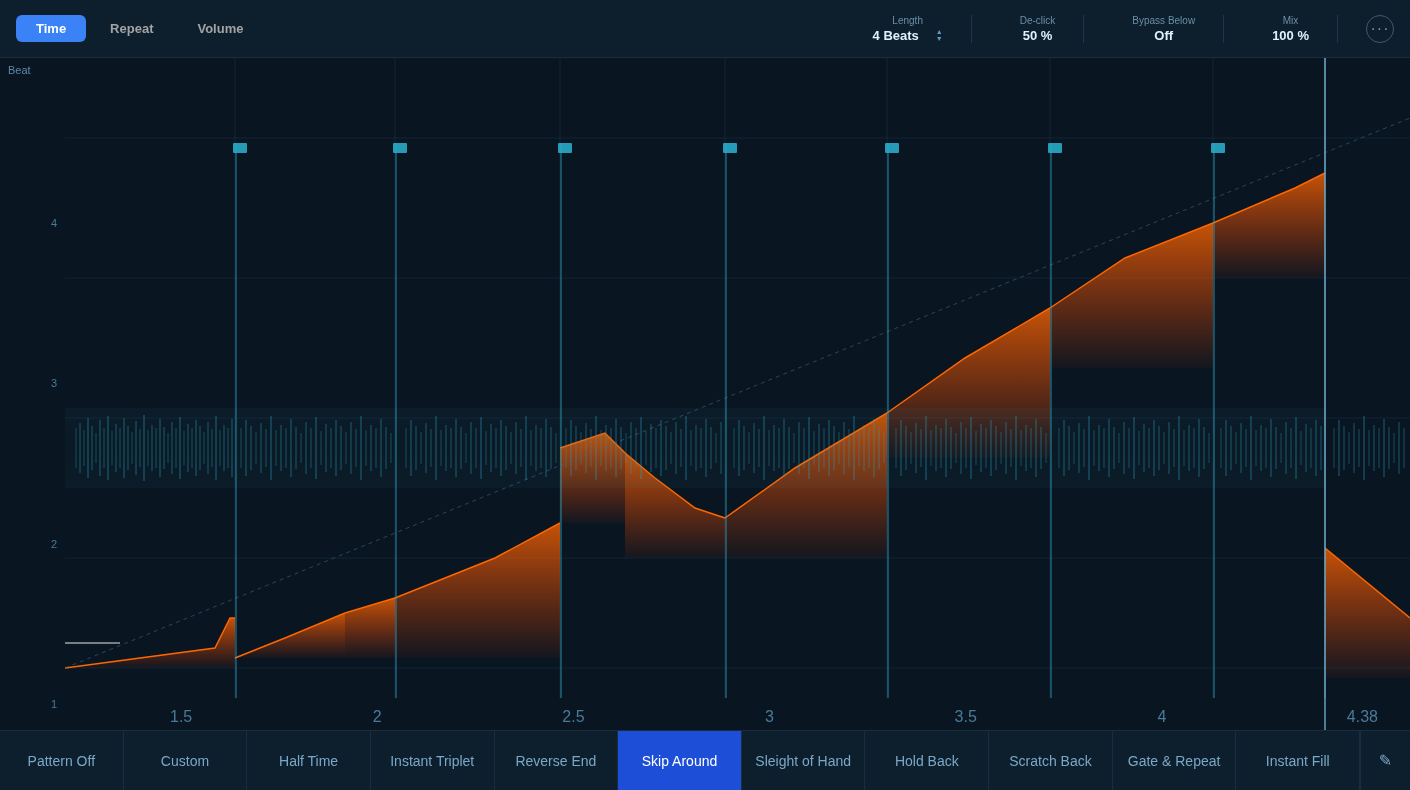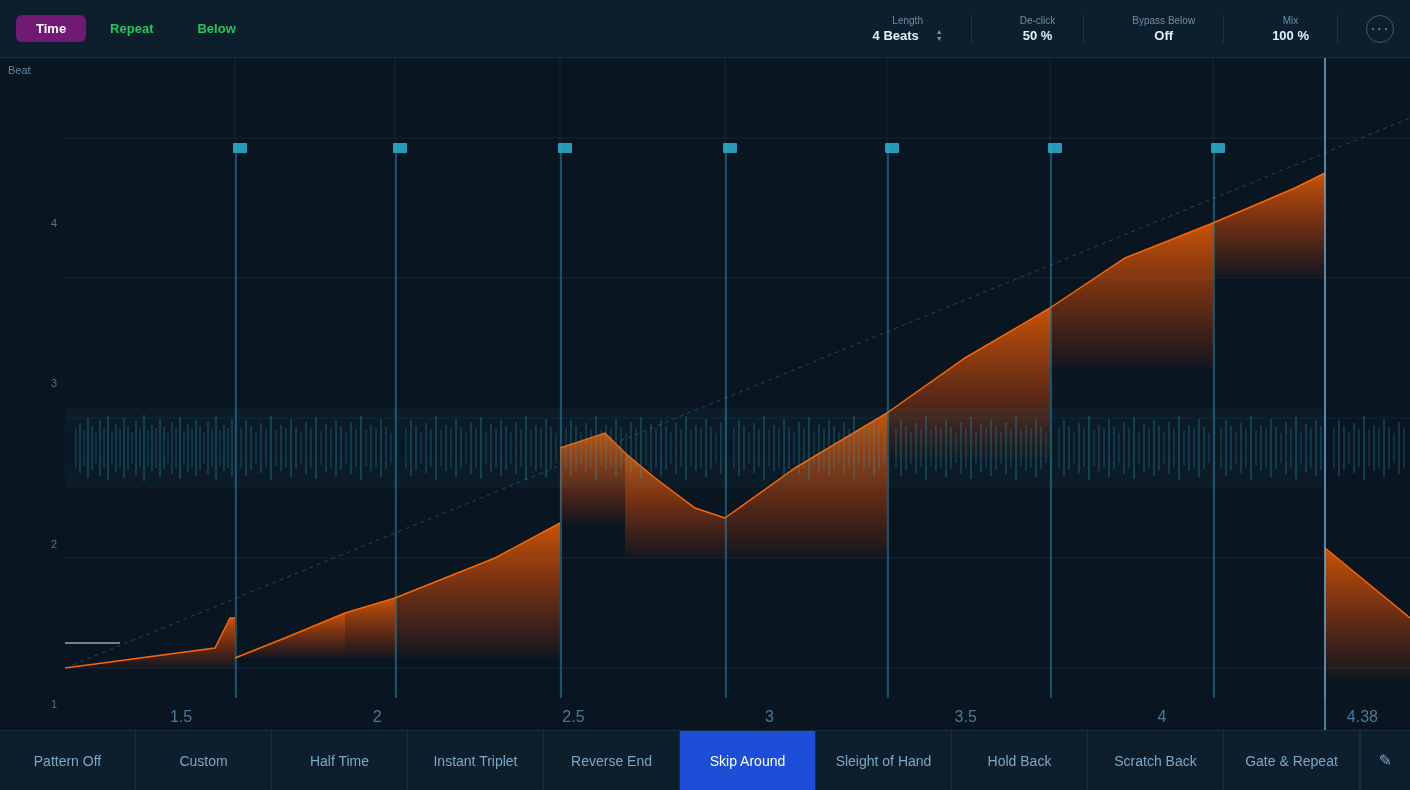--- a/index.html
+++ b/index.html
@@ -26,24 +26,24 @@
       gap: 4px;
     }
     .tab {
       padding: 6px 20px;
       border-radius: 6px;
       font-size: 13px;
       font-weight: 600;
       cursor: pointer;
       border: none;
       background: transparent;
-      color: #22c55e;
+      color: #a3a3a3;
     }
     .tab.active {
-      background: #701a75;
+      background: #3b82f6;
       color: #fff;
     }
     .header-spacer { flex: 1; }
     .header-controls {
       display: flex;
       align-items: center;
       gap: 28px;
     }
     .ctrl-group {
       display: flex;
@@ -194,21 +194,21 @@
       font-size: 16px;
     }
   </style>
 </head>
 <body>
 
 <div class="header">
   <div class="tab-group">
     <button class="tab active">Time</button>
     <button class="tab">Repeat</button>
-    <button class="tab">Below</button>
+    <button class="tab">Volume</button>
   </div>
   <div class="header-spacer"></div>
   <div class="header-controls">
     <div class="ctrl-group">
       <span class="ctrl-label">Length</span>
       <span class="ctrl-value">
         <span>4 Beats</span>
         <span class="arrows">▲<br>▼</span>
       </span>
     </div>
@@ -624,16 +624,17 @@
   <button class="preset-btn">Pattern Off</button>
   <button class="preset-btn">Custom</button>
   <button class="preset-btn">Half Time</button>
   <button class="preset-btn">Instant Triplet</button>
   <button class="preset-btn">Reverse End</button>
   <button class="preset-btn active">Skip Around</button>
   <button class="preset-btn">Sleight of Hand</button>
   <button class="preset-btn">Hold Back</button>
   <button class="preset-btn">Scratch Back</button>
   <button class="preset-btn">Gate &amp; Repeat</button>
+  <button class="preset-btn">Instant Fill</button>
   <button class="pencil-btn">
     <span>✎</span>
   </button>
 </div>
 
 </body></html>

